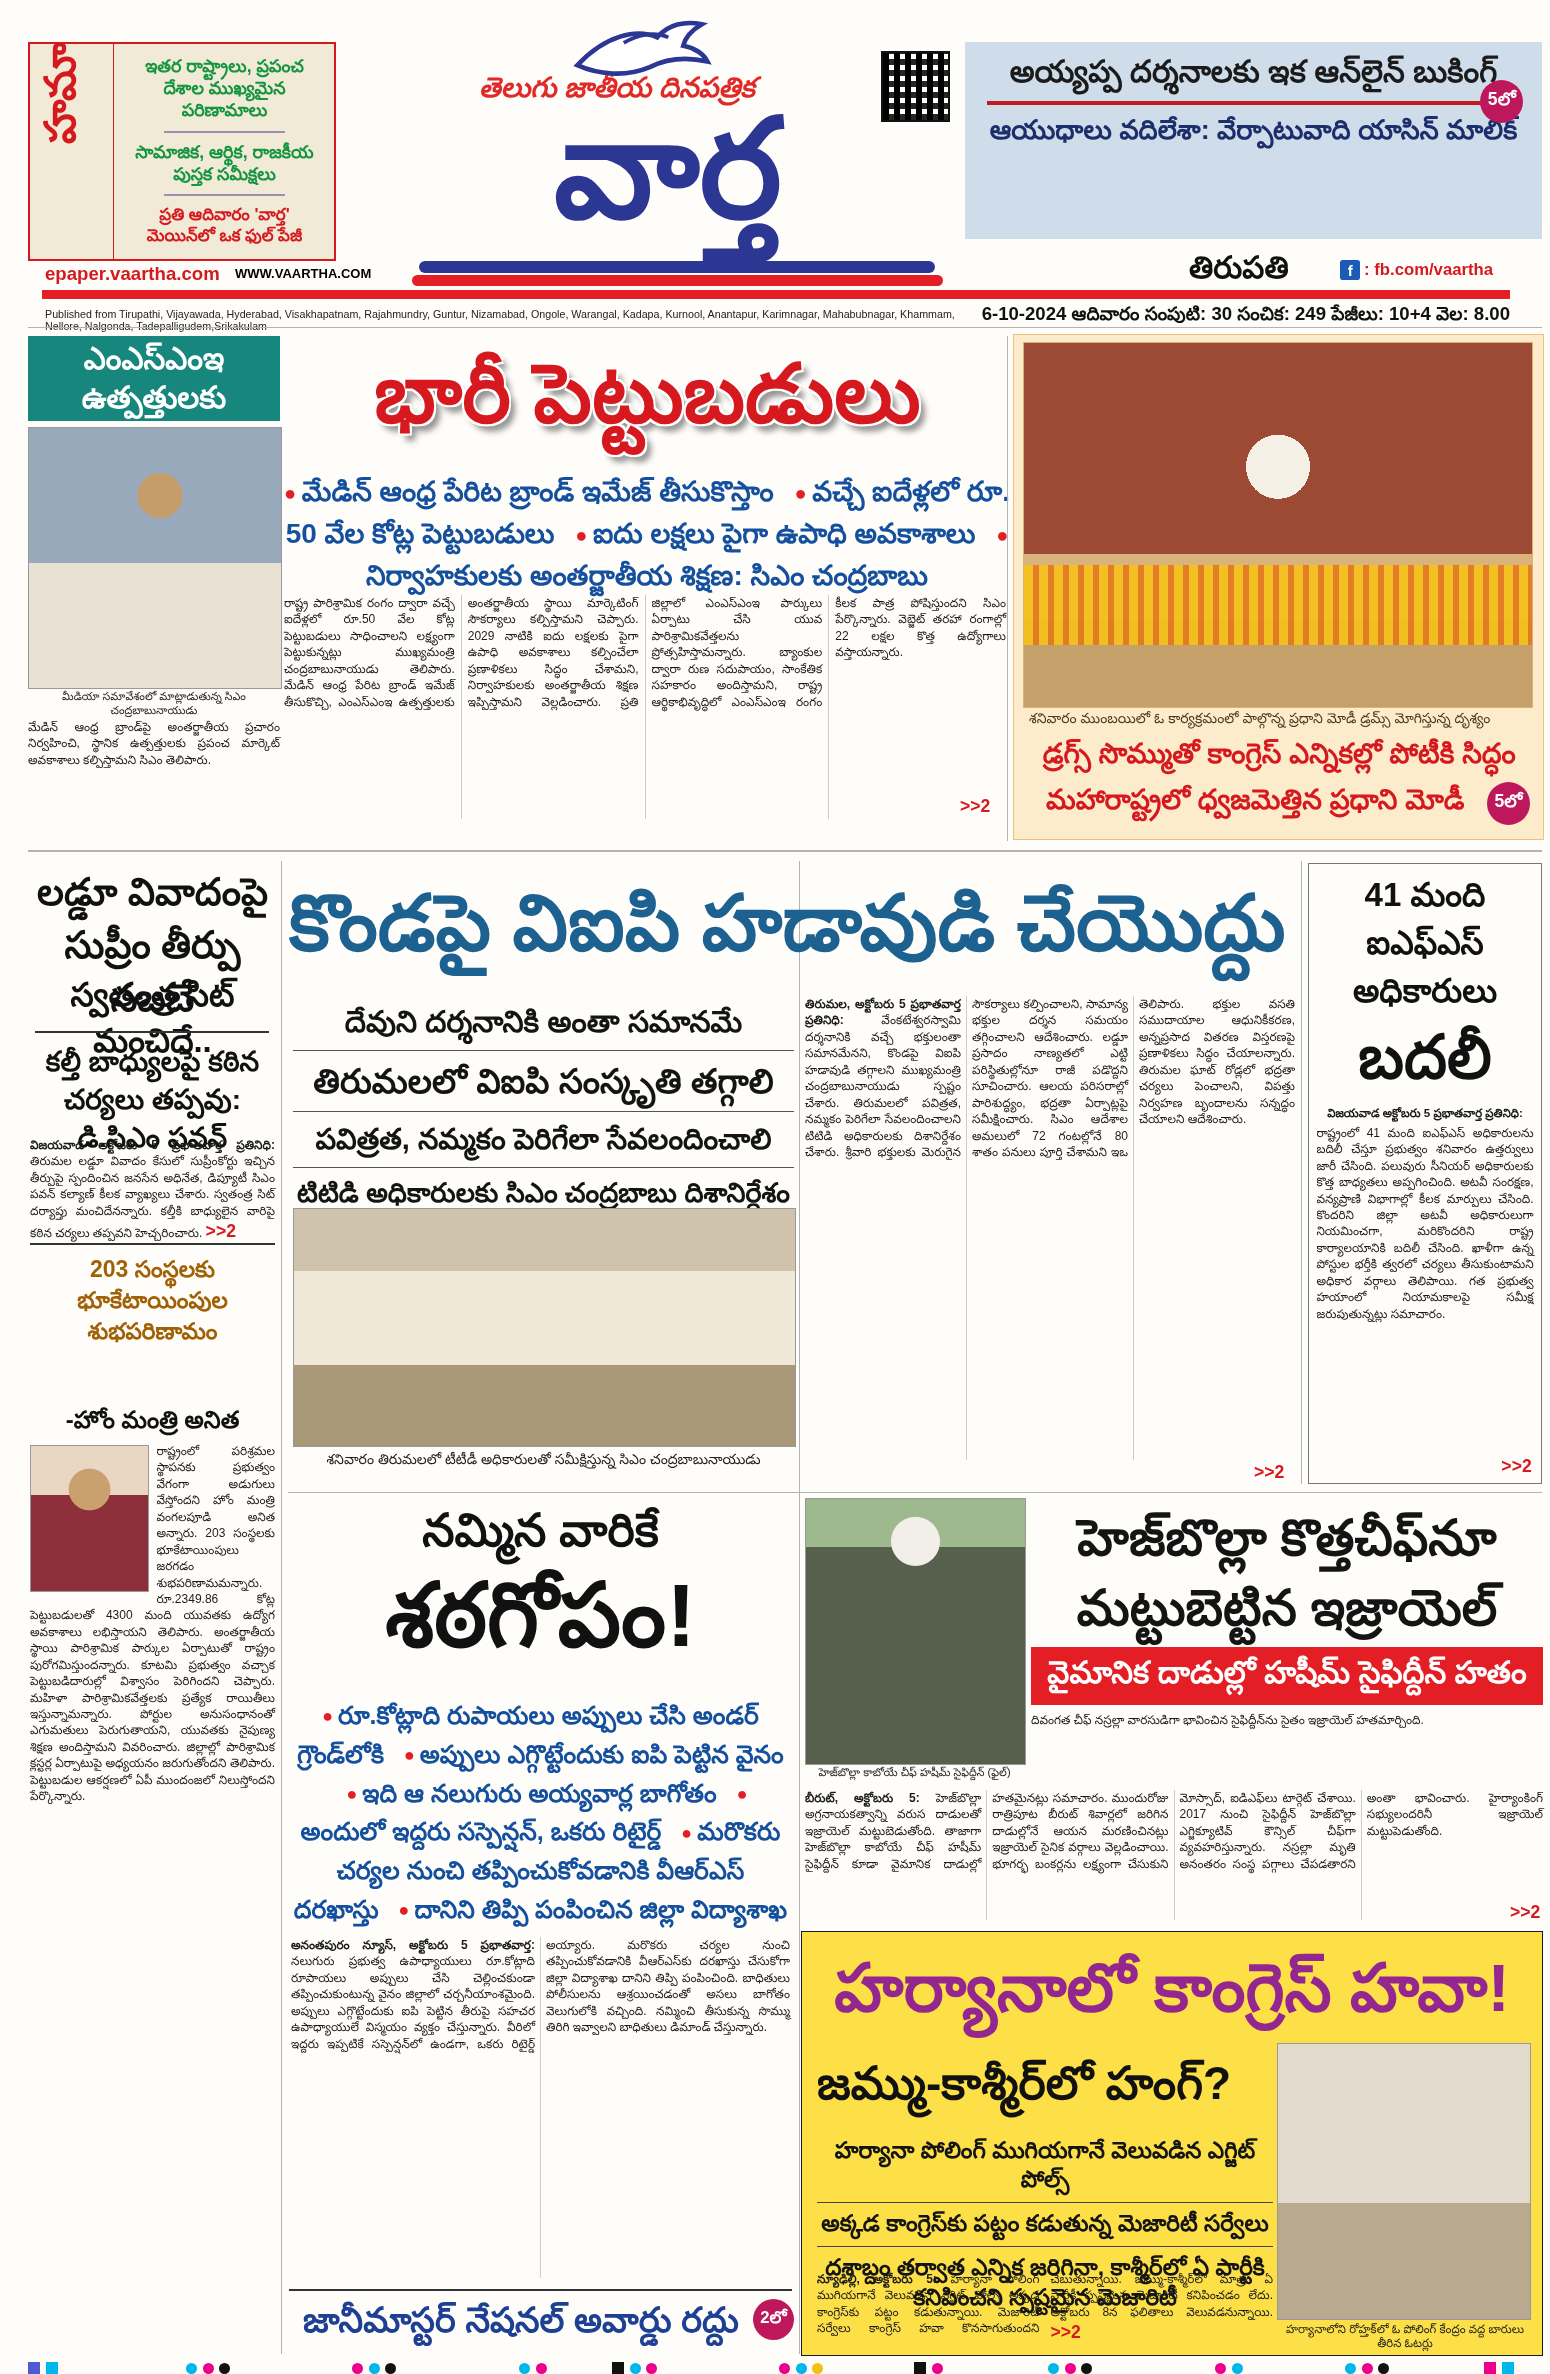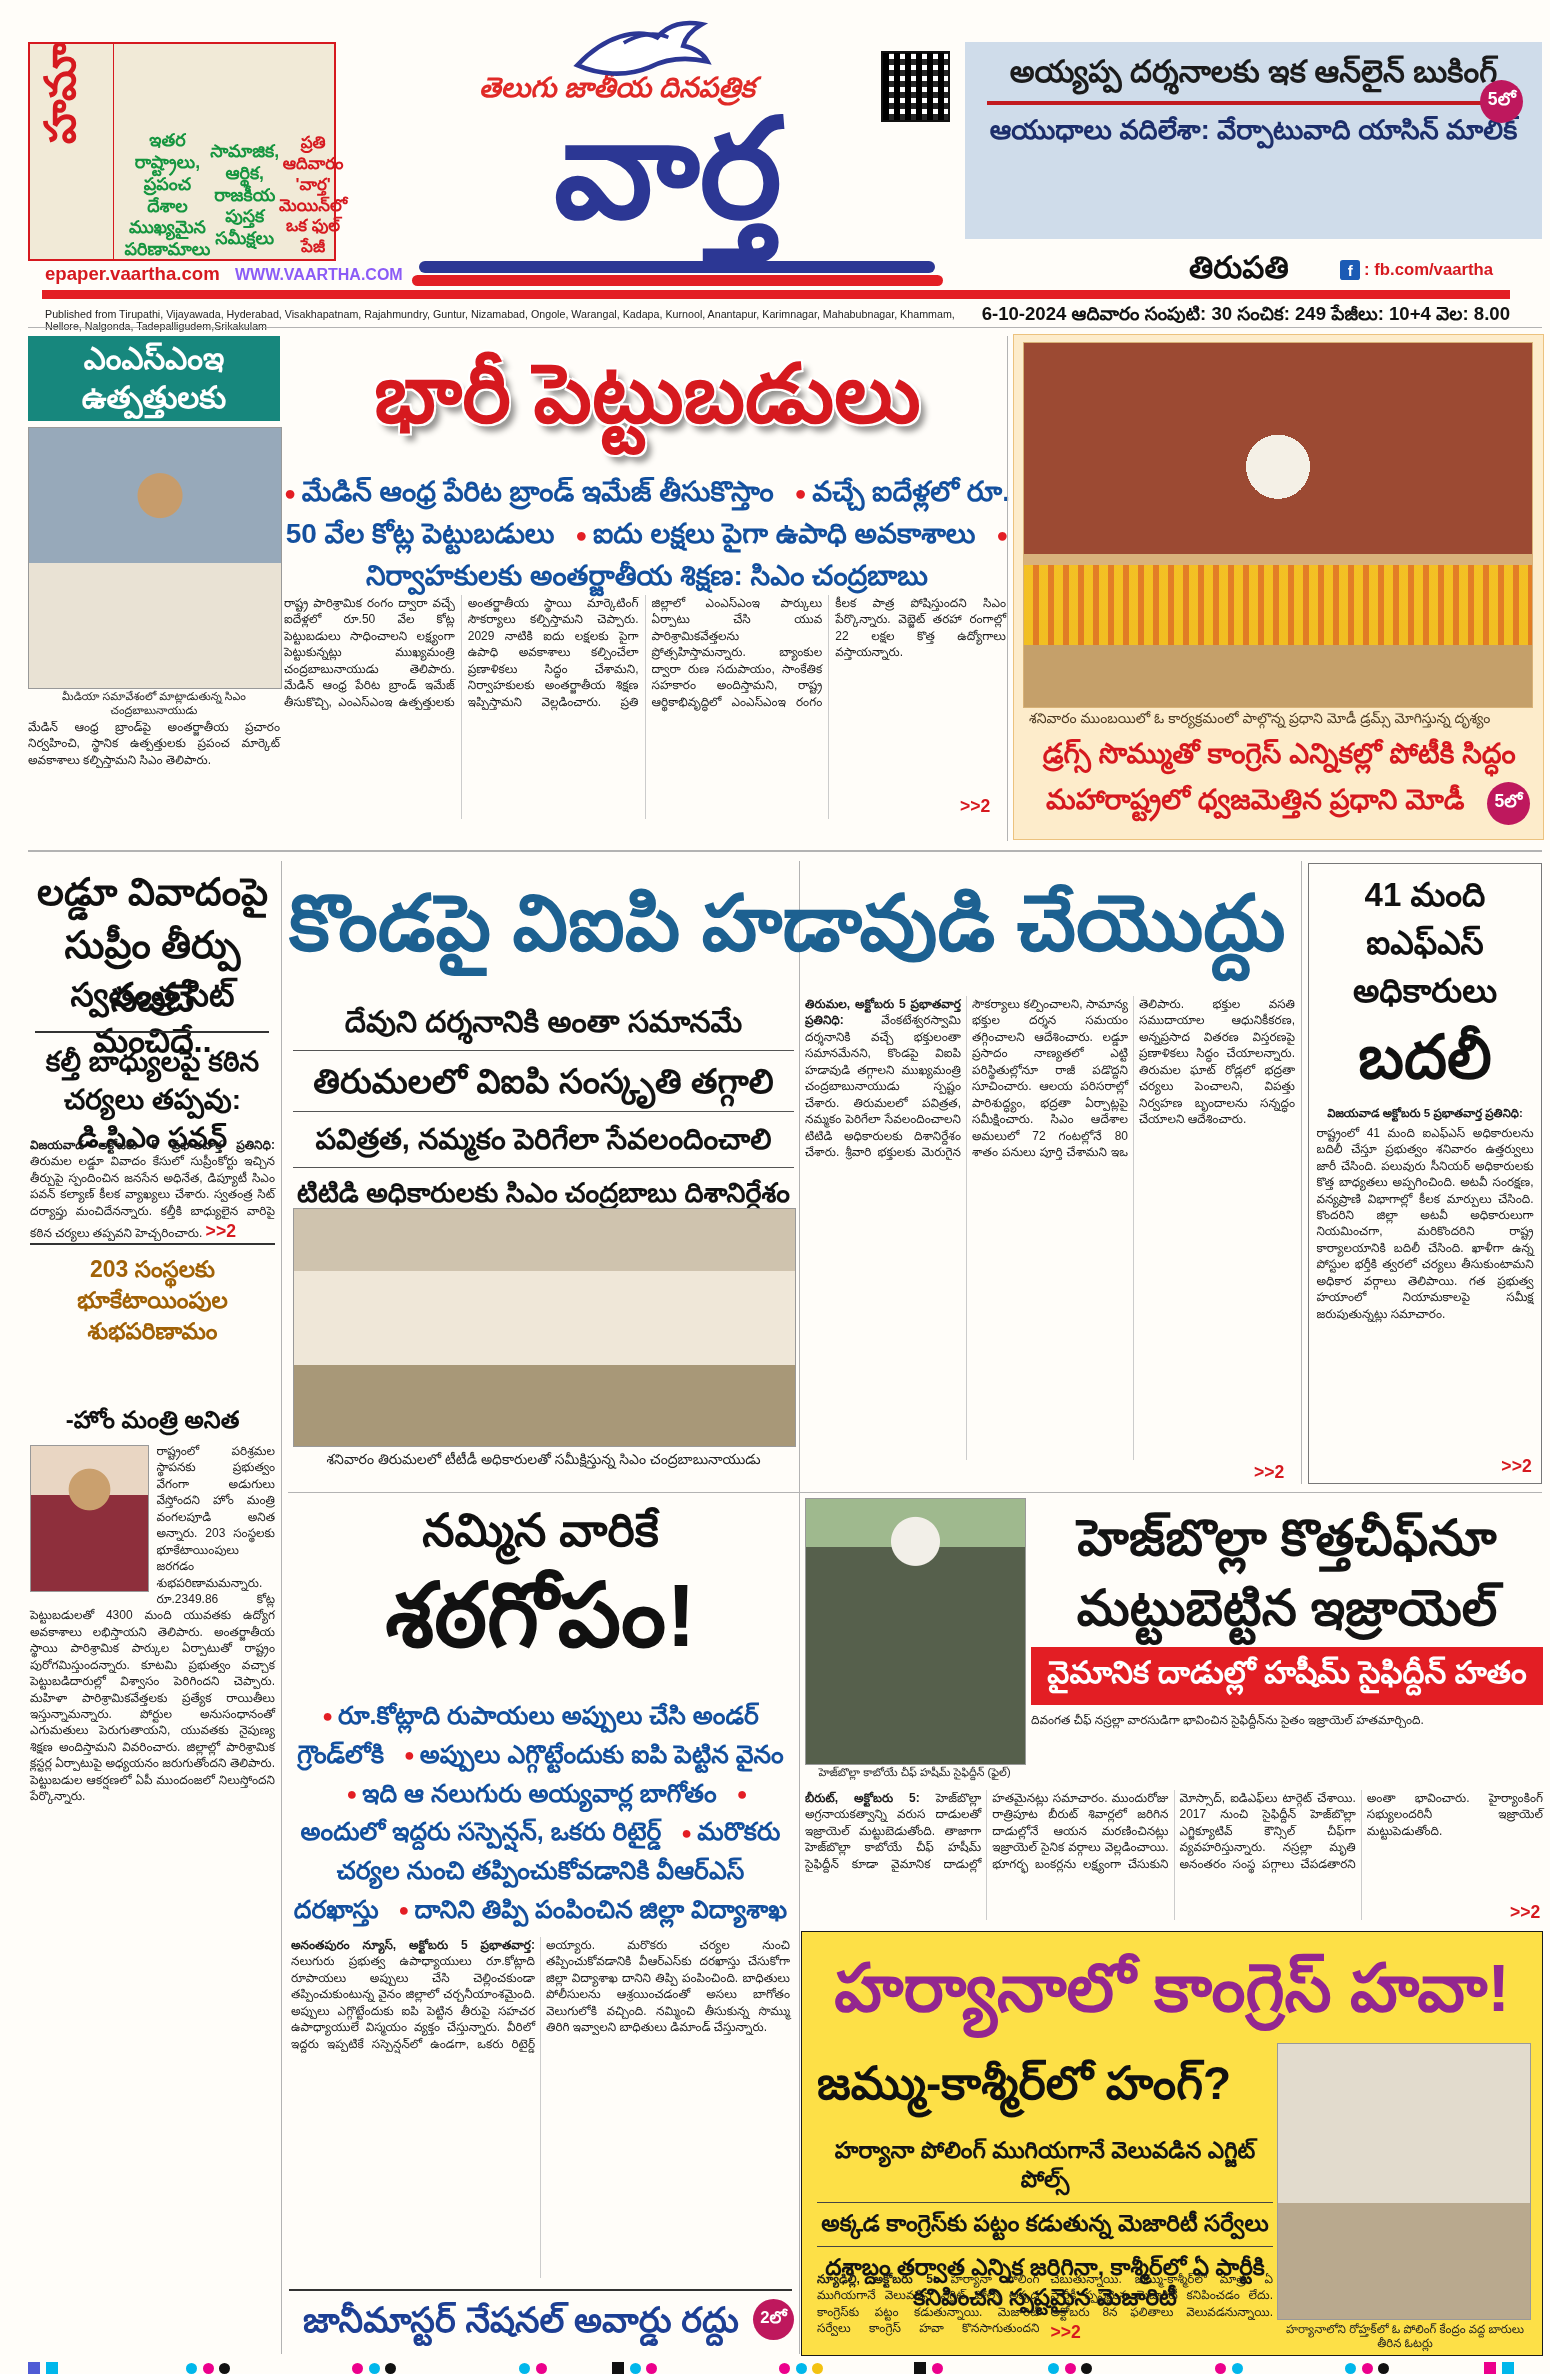--- a/index.html
+++ b/index.html
@@ -18,39 +18,39 @@
   .bi{display:inline;}
   .bi::before{content:"\25CF  ";color:#e31e24;font-size:0.72em;vertical-align:middle;}
   .bi+.bi{margin-left:13px;}
   .badge{display:inline-flex;align-items:center;justify-content:center;background:#be185d;color:#fff;
          border-radius:50%;font-weight:bold;}
   
   #promo-box{left:28px;top:42px;width:304px;height:215px;background:#f1ead7;border:2.8px solid #d6191f;}
   #promo-vert{position:absolute;left:-1.9px;top:0;width:85px;height:100%;border-right:1.9px solid #d6191f;overflow:hidden;}
   #promo-vert .vt{position:absolute;left:7.4px;top:100px;transform:rotate(-90deg);transform-origin:left top;
                   color:#d6191f;font-weight:bold;font-size:43px;white-space:nowrap;}
-  #promo-right{position:absolute;left:89px;top:0;width:211px;height:100%;display:flex;flex-direction:row;
-               justify-content:space-evenly;align-items:center;padding:3.7px 5.6px;box-sizing:border-box;margin-top:44px;}
+  #promo-right{position:absolute;left:89px;top:0;width:211px;height:100%;display:flex;flex-direction:column;
+               justify-content:space-evenly;align-items:center;padding:3.7px 5.6px;box-sizing:border-box;}
   .promo-green{color:#15953f;font-weight:bold;font-size:17.6px;text-align:center;line-height:1.25;}
   .promo-red{color:#d6191f;font-weight:bold;font-size:16.7px;text-align:center;line-height:1.25;}
   .promo-div{width:121px;height:1.9px;background:#9a8fb0;}
   #tagline{left:399px;top:72px;width:436px;color:#e02a27;font-weight:bold;font-style:italic;font-size:28px;text-align:center;}
   #masthead{left:399px;top:89px;width:538px;text-align:center;color:#2c3794;font-weight:bold;font-size:139px;line-height:1.15;}
   #bar-blue{left:419px;top:261px;width:516px;height:12px;background:#2c3794;border-radius:7.4px;}
   #bar-red{left:412px;top:275px;width:531px;height:11px;background:#e31e24;border-radius:5.6px;}
   #qr{left:881px;top:51px;width:65px;height:67px;border:2.8px solid #111;background:
       repeating-linear-gradient(0deg,rgba(0,0,0,.85) 0 5.6px,rgba(255,255,255,0) 5.6px 11px),
       repeating-linear-gradient(90deg,#000 0 5.6px,#fff 5.6px 11px);}
   #ad-box{left:965px;top:42px;width:577px;height:197px;background:#cfdcea;padding:9.3px 13px;box-sizing:border-box;}
   #ad-title{font-size:31px;font-weight:bold;color:#1b1b1b;text-align:center;line-height:1.35;}
   #ad-div{position:relative;height:4.6px;background:#c21a1f;margin:7.4px 16.7px 7.4px 9.3px;}
   #ad-badge{position:absolute;right:-11px;top:-20.4px;width:43px;height:43px;font-size:17.6px;}
   #ad-sub{font-size:27px;font-weight:bold;color:#1c2e6b;text-align:center;line-height:1.3;}
   #epaper{left:45px;top:263px;color:#d6191f;font-weight:bold;font-size:18.6px;}
-  #www{left:235px;top:266px;color:#8b5cf6;font-weight:bold;font-size:16px;}
+  #www{left:235px;top:266px;color:#000000;font-weight:bold;font-size:13px;}
   #edition{left:1189px;top:250px;font-size:31px;font-weight:bold;color:#111;}
   #fbwrap{left:1340px;top:260px;display:flex;align-items:center;gap:3.7px;}
   #fbicon{width:20.4px;height:20.4px;background:#1b5bb5;color:#fff;font-weight:bold;display:flex;align-items:center;
           justify-content:center;font-size:15px;border-radius:2.8px;}
   #fbtext{color:#d6191f;font-weight:bold;font-size:16.7px;}
   #page-rule{left:42px;top:290px;width:1468px;height:9.3px;background:#e31e24;}
   #publine{left:45px;top:308px;width:937px;font-size:10.7px;color:#222;}
   #dateline{left:981px;top:303px;width:529px;text-align:right;font-weight:bold;font-size:18.6px;color:#111;}
   
   #kicker{left:28px;top:336px;width:252px;height:85px;background:#17877d;color:#fff;display:flex;flex-direction:column;

